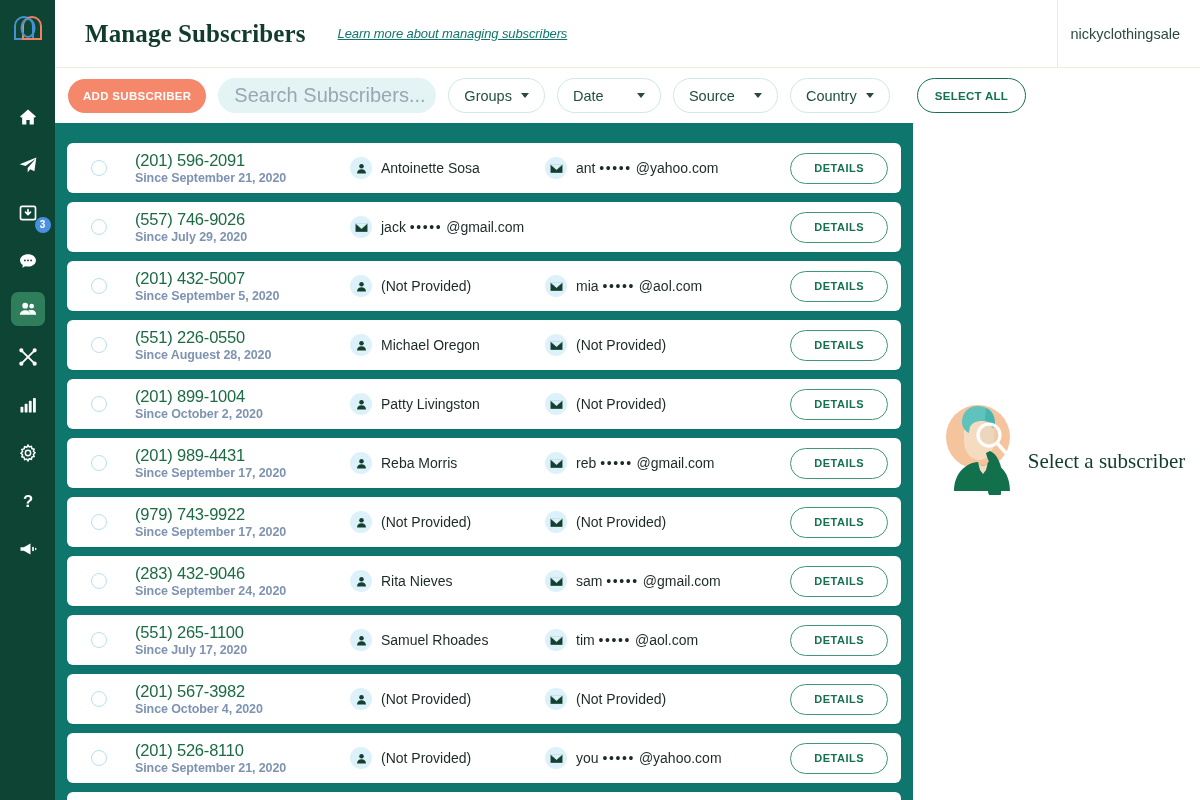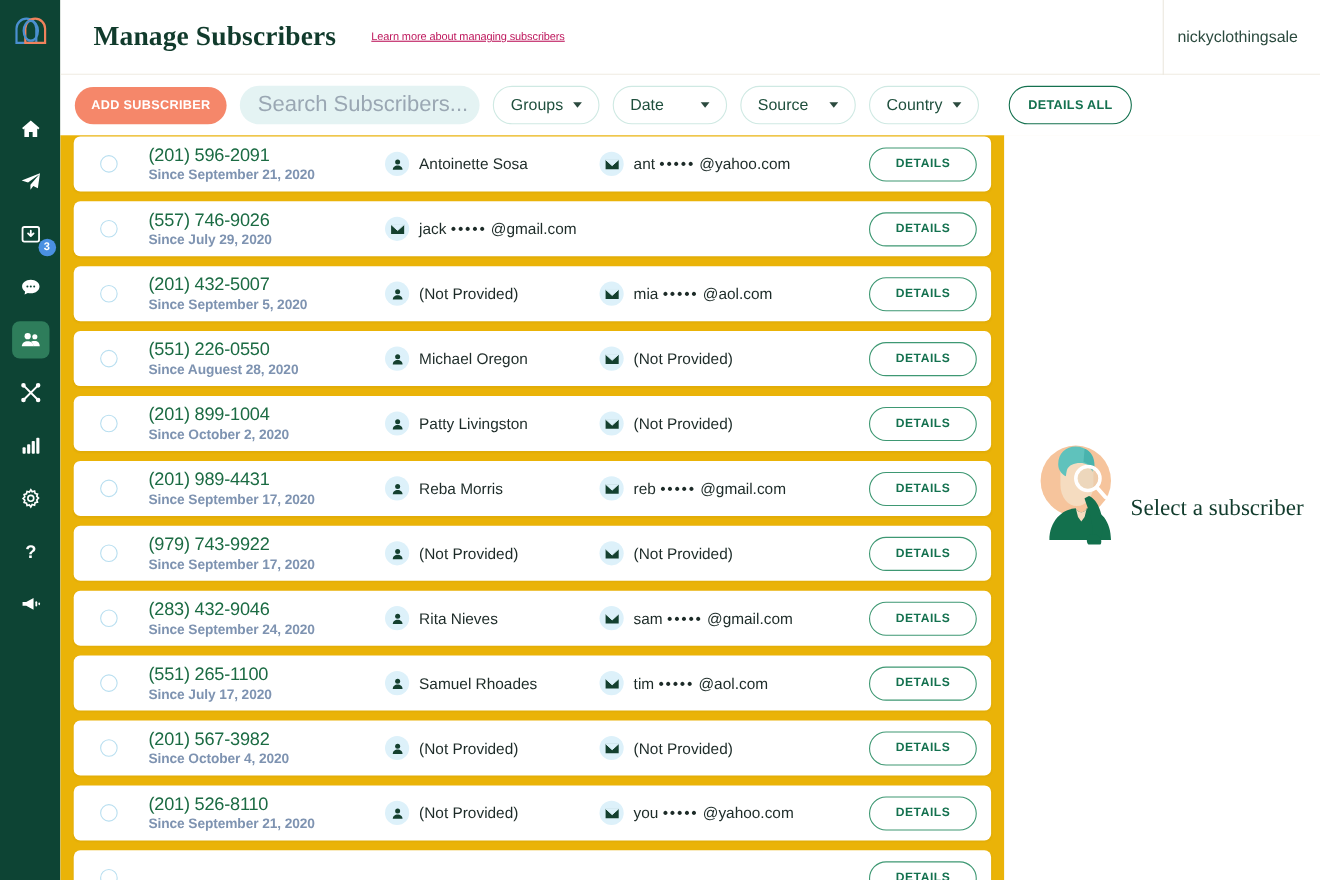--- a/index.html
+++ b/index.html
@@ -46,22 +46,22 @@
     display: flex; align-items: center;
     border-bottom: 1px solid #f0ede4;
   }
   .page-title {
     margin-left: 30px;
     font-family: "Liberation Serif", serif;
     font-size: 25px; font-weight: 700; color: #113b2c; letter-spacing: .1px;
   }
   .learn-link {
     margin-left: 32px;
-    font-size: 10px; color: #be185d; text-decoration: underline;
-    cursor: pointer; letter-spacing: -.1px;
+    font-size: 13px; color: #0f766e; text-decoration: underline;
+    cursor: pointer; letter-spacing: -.1px; font-style: italic;
   }
   .account {
     position: absolute; right: 0; top: 0; height: 68px;
     display: flex; align-items: center; padding: 0 20px 0 12px;
     border-left: 1px solid #ebe8df;
     justify-content: center;
   }
   .account-name { font-size: 14.5px; color: #2b4a3e; }
 
   
@@ -102,21 +102,21 @@
     height: 35px; padding: 0 17px;
     border: 1.5px solid #14714f; border-radius: 18px; background: #fff;
     font-size: 11.5px; font-weight: 700; letter-spacing: .3px; color: #14714f;
     cursor: pointer; white-space: nowrap; margin-left: 15px;
   }
 
   
   .content { position: absolute; left: 0; right: 0; top: 123px; bottom: 0; display: flex; }
   .list-pane {
     width: 858px; flex: 0 0 858px; height: 100%;
-    background: #eab308; overflow: hidden; padding-top: 1px;
+    background: #0f766e; overflow: hidden; padding-top: 20px;
   }
   .detail-pane {
     flex: 1 1 auto; height: 100%; background: #ffffff;
     display: flex; flex-direction: row; align-items: center; justify-content: center;
   }
   .empty-illustration { width: 100px; height: 100px; margin-bottom: 34px; }
   .empty-text {
     font-family: "Liberation Serif", serif;
     font-size: 21px; color: #123c2d;
   }
@@ -274,21 +274,21 @@
       </button>
       <button class="filter-pill" style="width:105px;justify-content:space-between">
         <span>Source</span>
         <span class="caret"></span>
       </button>
       <button class="filter-pill">
         <span>Country</span>
         <span class="caret"></span>
       </button>
 
-      <button class="btn-selectall">DETAILS ALL</button>
+      <button class="btn-selectall">SELECT ALL</button>
     </div>
 
     <div class="content">
       <div class="list-pane" id="list-pane">
           <div class="row">
             <span class="cb"></span>
             <div class="col-phone">
               <div class="phone">(201) 596-2091</div>
               <div class="since">Since September 21, 2020</div>
             </div>

